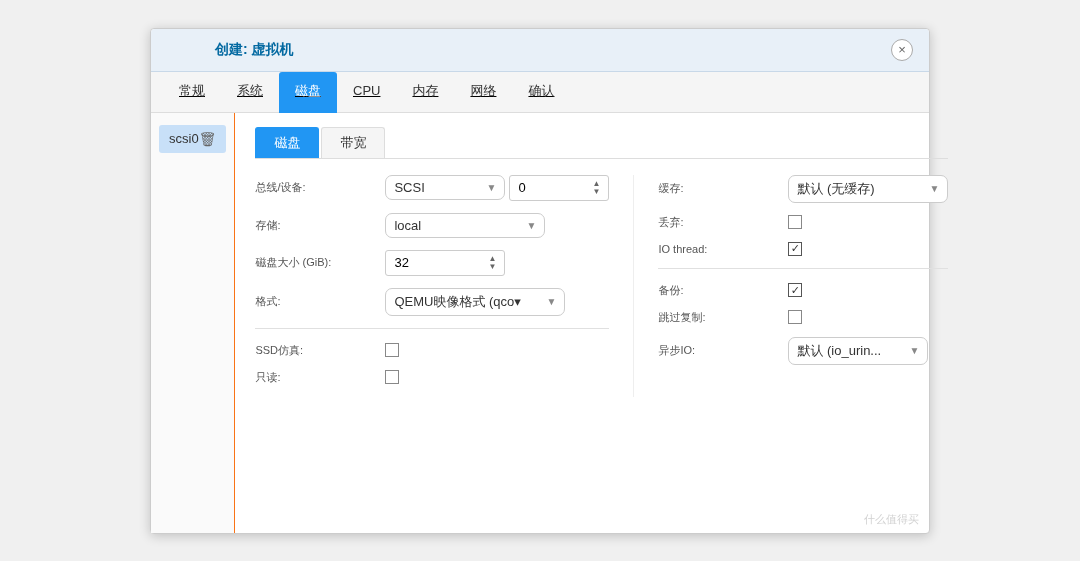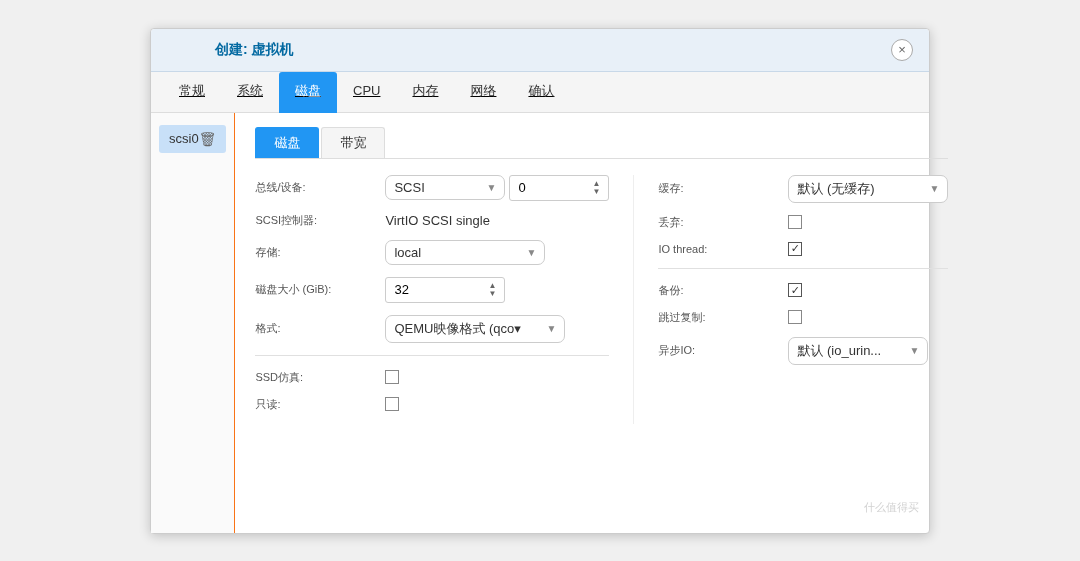--- a/index.html
+++ b/index.html
@@ -216,21 +216,21 @@
       font-size: 11px;
       color: #333;
     }
     .divider {
       border: none;
       border-top: 1px solid #e0e0e0;
       margin: 10px 0 14px 0;
     }
     .watermark {
       position: absolute;
-      bottom: 18px;
+      bottom: 6px;
       right: 10px;
       font-size: 11px;
       color: rgba(180,180,180,0.6);
       pointer-events: none;
     }
   </style>
 </head>
 <body>
 
 <div class="dialog">
@@ -280,26 +280,20 @@
               <div class="spinner-field">
                 <span>0</span>
                 <div class="spinner-arrows">
                   <span>▲</span>
                   <span>▼</span>
                 </div>
               </div>
             </div>
           </div>
 
-          <div class="form-row">
-            <span class="form-label">SCSI控制器:</span>
-            <div class="form-value">
-              <span class="static-text">VirtIO SCSI single</span>
-            </div>
-          </div>
 
           <div class="form-row">
             <span class="form-label">存储:</span>
             <div class="form-value">
               <div class="select-field" style="min-width:160px;">
                 <span>local</span>
                 <span class="chevron">▼</span>
               </div>
             </div>
           </div>

